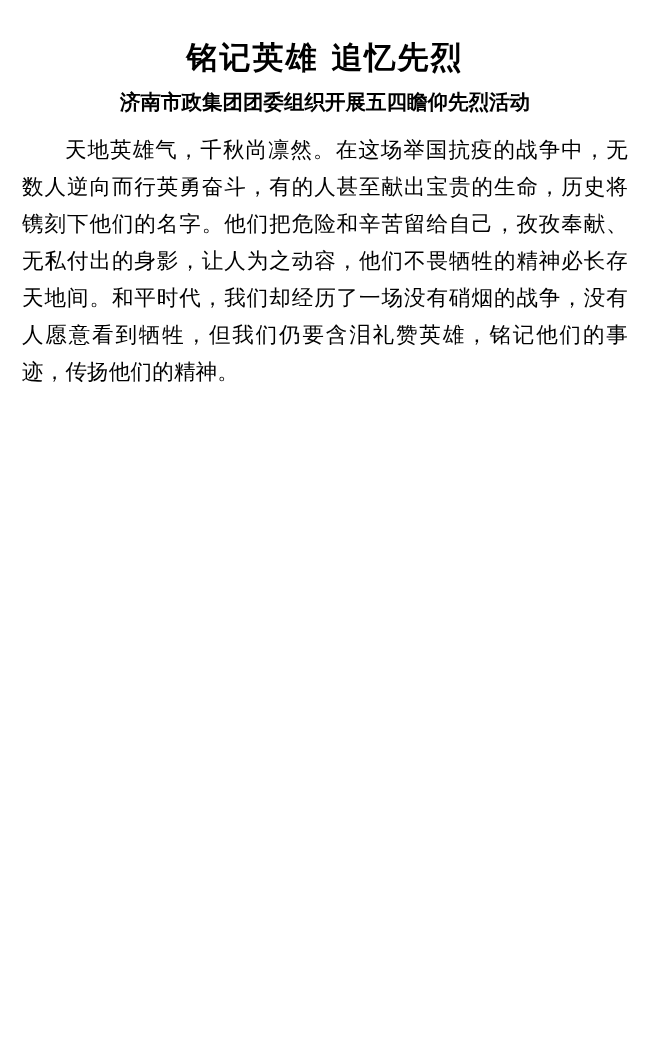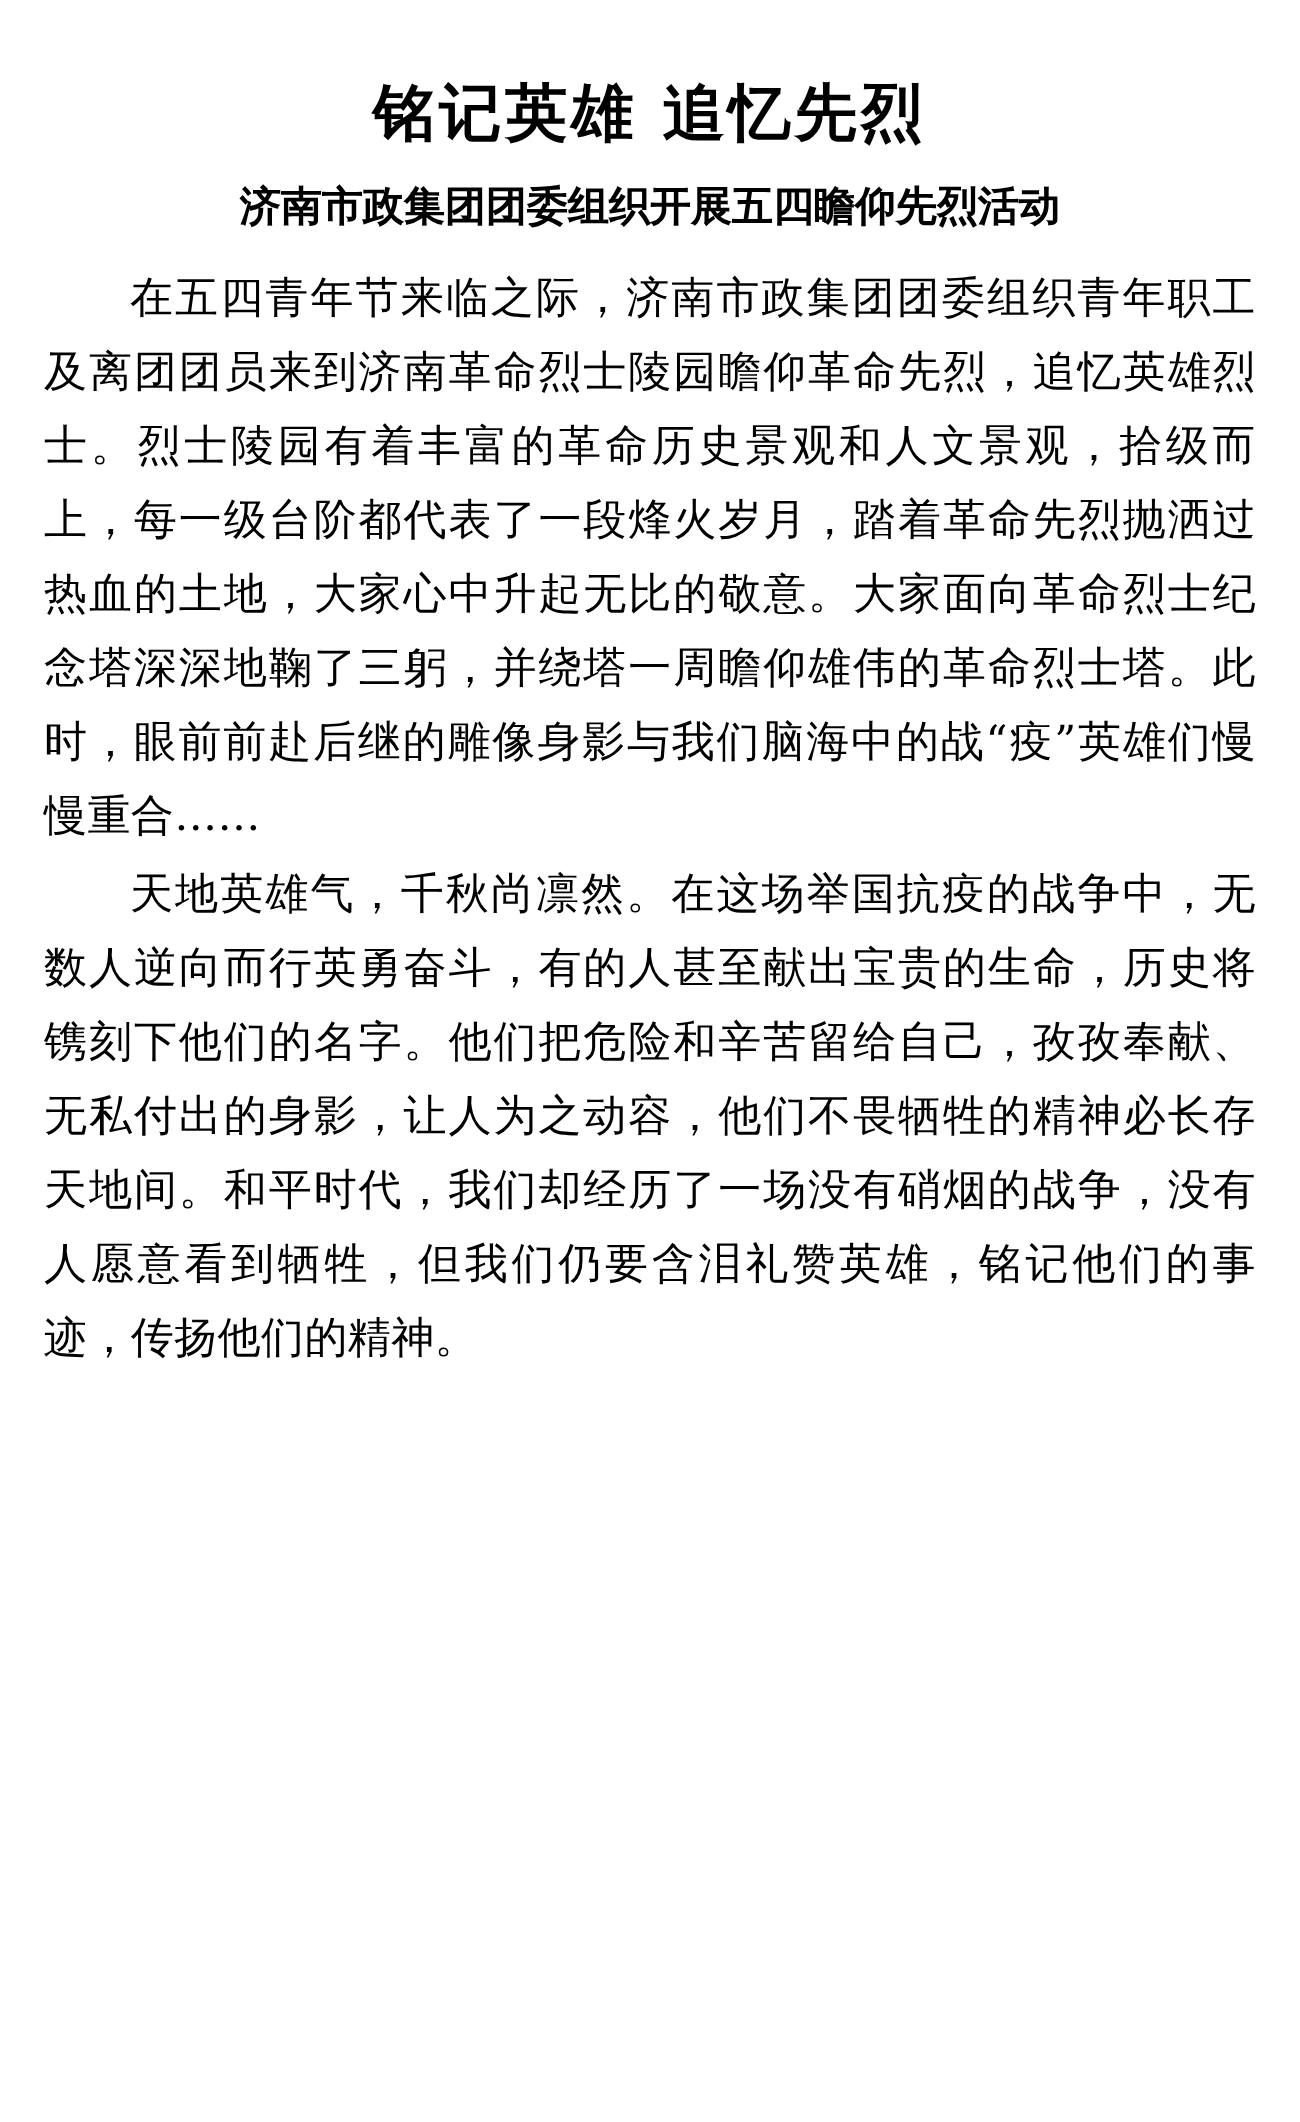--- a/index.html
+++ b/index.html
@@ -31,21 +31,21 @@
     margin: 6px 0 4px 0;
     font-family: "DejaVu Sans", "Liberation Sans", sans-serif;
   }
   .doc-subtitle {
     text-align: center;
     font-size: 20.5px;
     font-weight: bold;
     letter-spacing: 0px;
     line-height: 1.3;
     margin: 14px 0 10px 0;
-    font-family: Liberation Serif, serif;
+    font-family: Liberation Mono, monospace;
   }
   .body-text {
     margin-top: 14px;
   }
   .para {
     font-size: 21.5px;
     line-height: 1.72;
     text-align: justify;
     text-justify: inter-ideograph;
     text-indent: 2em;
@@ -54,16 +54,15 @@
     letter-spacing: 0.2px;
   }
 </style>
 </head>
 <body>
 
 <div class="page">
   <h1 class="doc-title">铭记英雄 追忆先烈</h1>
   <h2 class="doc-subtitle">济南市政集团团委组织开展五四瞻仰先烈活动</h2>
   <div class="body-text">
-    <p class="para">在五四青年节来临之际，济南市政集团团委组织青年职工及离团团员来到济南革命烈士陵园瞻仰革命先烈，追忆英雄烈士。烈士陵园有着丰富的革命历史景观和人文景观，拾级而上，每一级台阶都代表了一段烽火岁月，踏着革命先烈抛洒过热血的土地，大家心中升起无比的敬意。大家面向革命烈士纪念塔深深地鞠了三躬，并绕塔一周瞻仰雄伟的革命烈士塔。此时，眼前前赴后继的雕像身影与我们脑海中的战“疫”英雄们慢慢重合……</p>
     <p class="para">天地英雄气，千秋尚凛然。在这场举国抗疫的战争中，无数人逆向而行英勇奋斗，有的人甚至献出宝贵的生命，历史将镌刻下他们的名字。他们把危险和辛苦留给自己，孜孜奉献、无私付出的身影，让人为之动容，他们不畏牺牲的精神必长存天地间。和平时代，我们却经历了一场没有硝烟的战争，没有人愿意看到牺牲，但我们仍要含泪礼赞英雄，铭记他们的事迹，传扬他们的精神。</p>
   </div>
 </div>
 
 </body></html>

